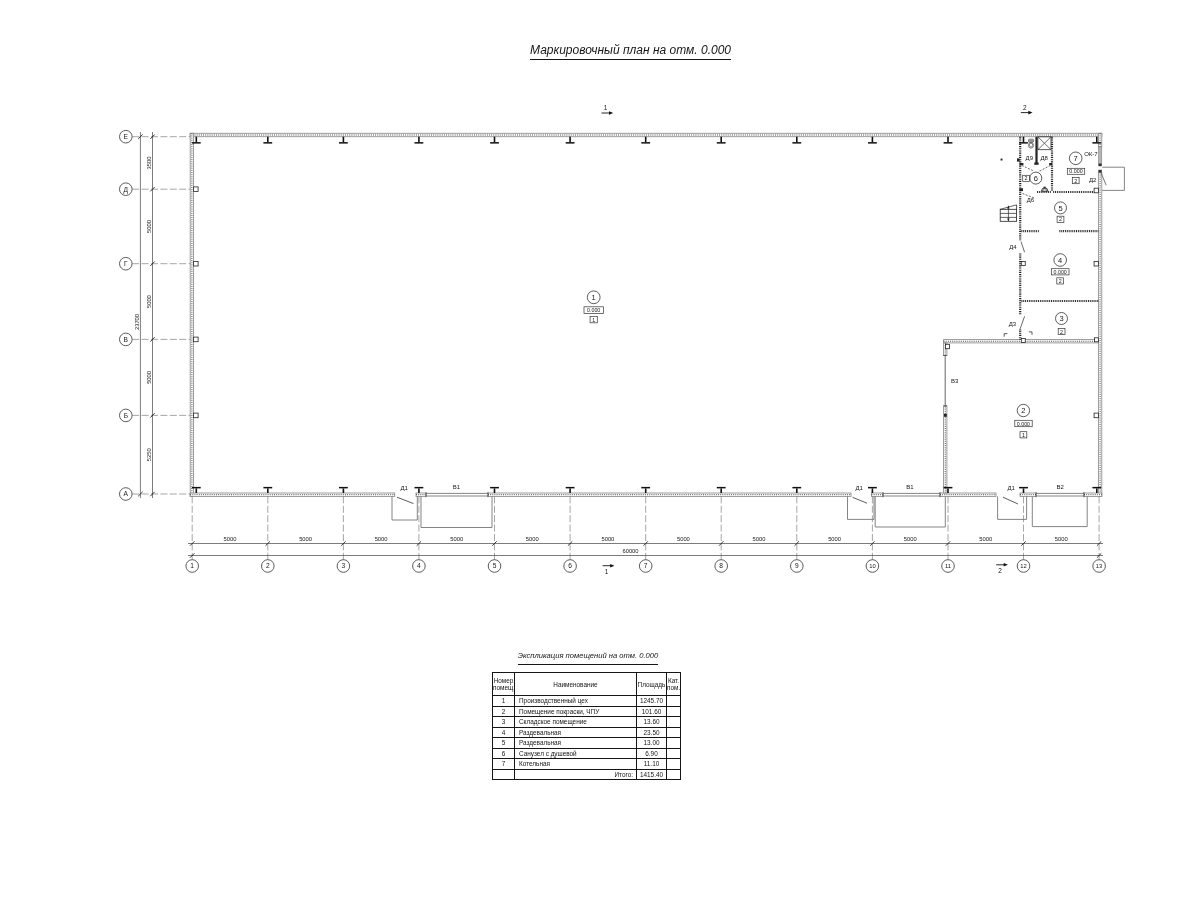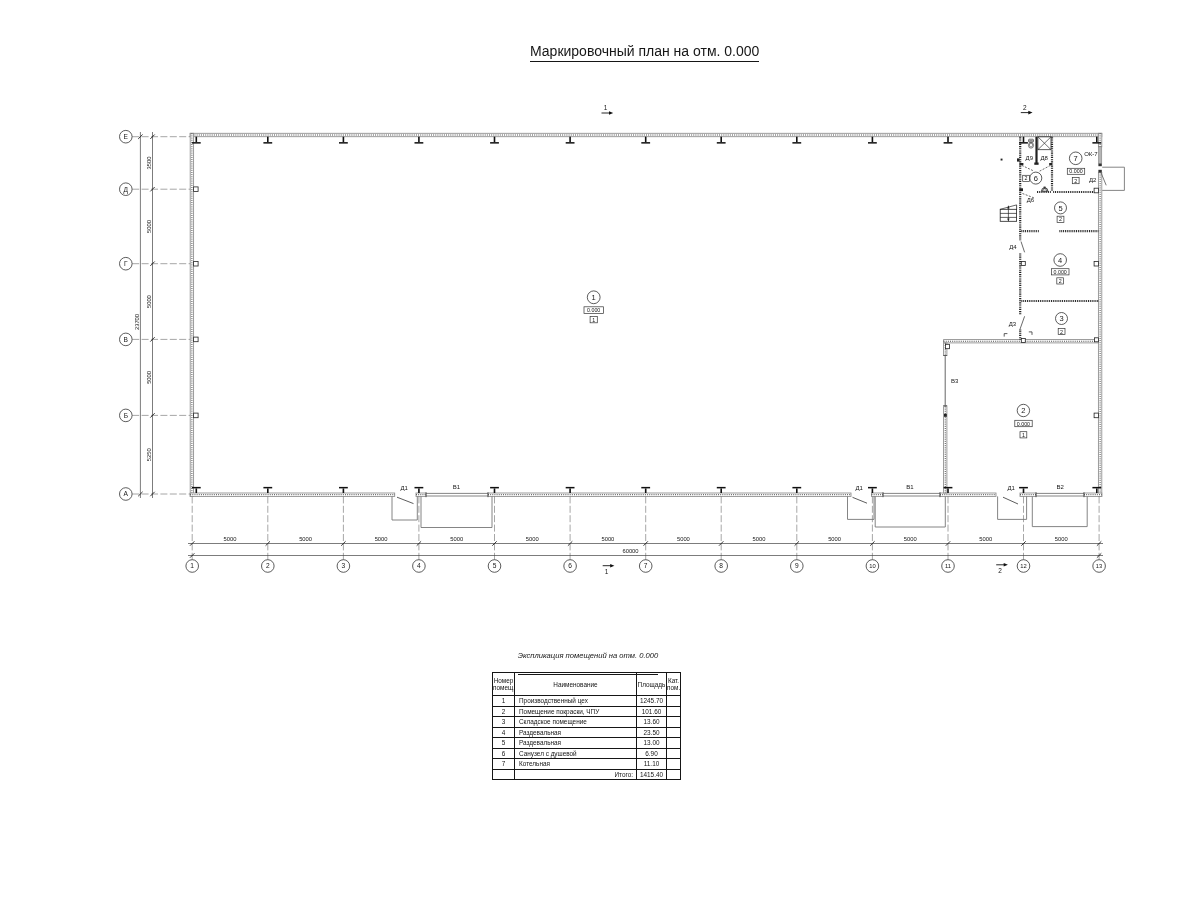--- a/index.html
+++ b/index.html
@@ -604,23 +604,23 @@
         <text x="683.4" y="541.4" font-size="5.8" text-anchor="middle">5000</text>
         <text x="759.0" y="541.4" font-size="5.8" text-anchor="middle">5000</text>
         <text x="834.6" y="541.4" font-size="5.8" text-anchor="middle">5000</text>
         <text x="910.2" y="541.4" font-size="5.8" text-anchor="middle">5000</text>
         <text x="985.7" y="541.4" font-size="5.8" text-anchor="middle">5000</text>
         <text x="1061.3" y="541.4" font-size="5.8" text-anchor="middle">5000</text>
         <text x="630.5" y="553.4" font-size="5.8" text-anchor="middle">60000</text>
       </g>
 </svg>
 
-<div class="abs" style="left:530px;top:43px;width:200px;text-align:right;font-size:14px;white-space:nowrap"><span style="border-bottom:0.8px solid #161616;padding-bottom:1.5px">Маркировочный план на отм. 0.000</span></div>
-
-<div class="abs" style="left:488px;top:651px;width:200px;text-align:center;font-size:7.6px;font-style:italic;white-space:nowrap"><span style="border-bottom:0.8px solid #161616;padding-bottom:14px">Экспликация помещений на отм. 0.000</span></div>
+<div class="abs" style="left:530px;top:43px;width:200px;text-align:right;font-size:12px;font-style:italic;white-space:nowrap"><span style="border-bottom:0.8px solid #161616;padding-bottom:1.5px">Маркировочный план на отм. 0.000</span></div>
+
+<div class="abs" style="left:488px;top:651px;width:200px;text-align:center;font-size:7.6px;font-style:italic;white-space:nowrap"><span style="border-bottom:0.8px solid #161616;padding-bottom:4px">Экспликация помещений на отм. 0.000</span></div>
 
 <table style="position:absolute;left:492px;top:672px;width:188px;border-collapse:collapse;font-size:6.4px;color:#161616;table-layout:fixed;border:1px solid #161616">
 <colgroup>
         <col style="width:22px">
         <col style="width:122px">
         <col style="width:30px">
         <col style="width:14px">
       </colgroup>
 <tbody>
         <tr style="height:23px">

